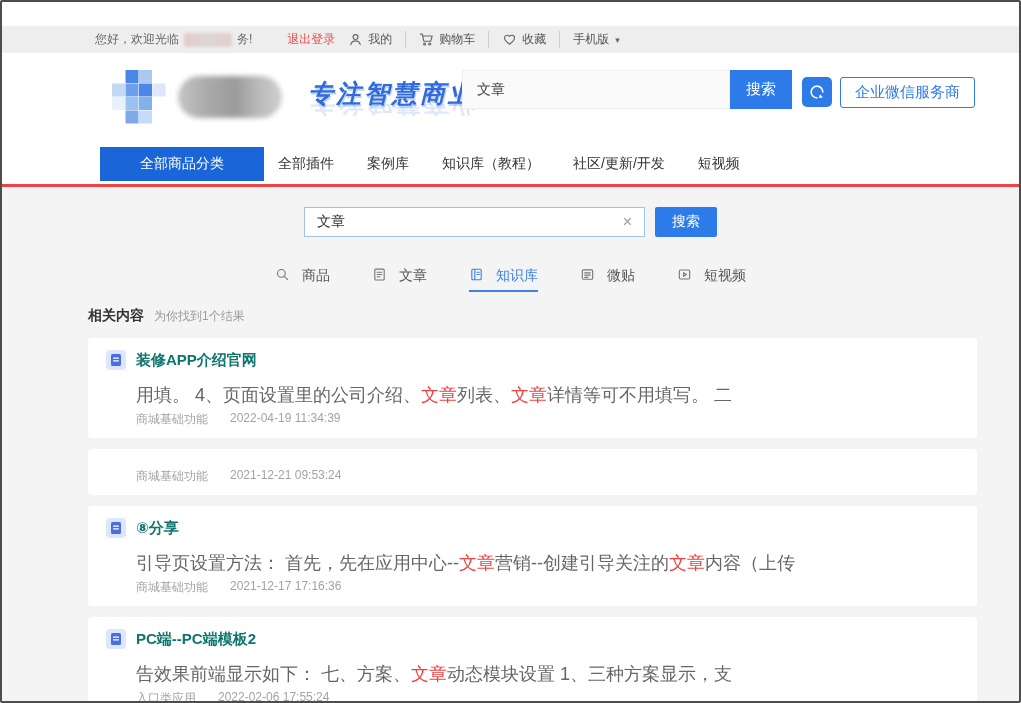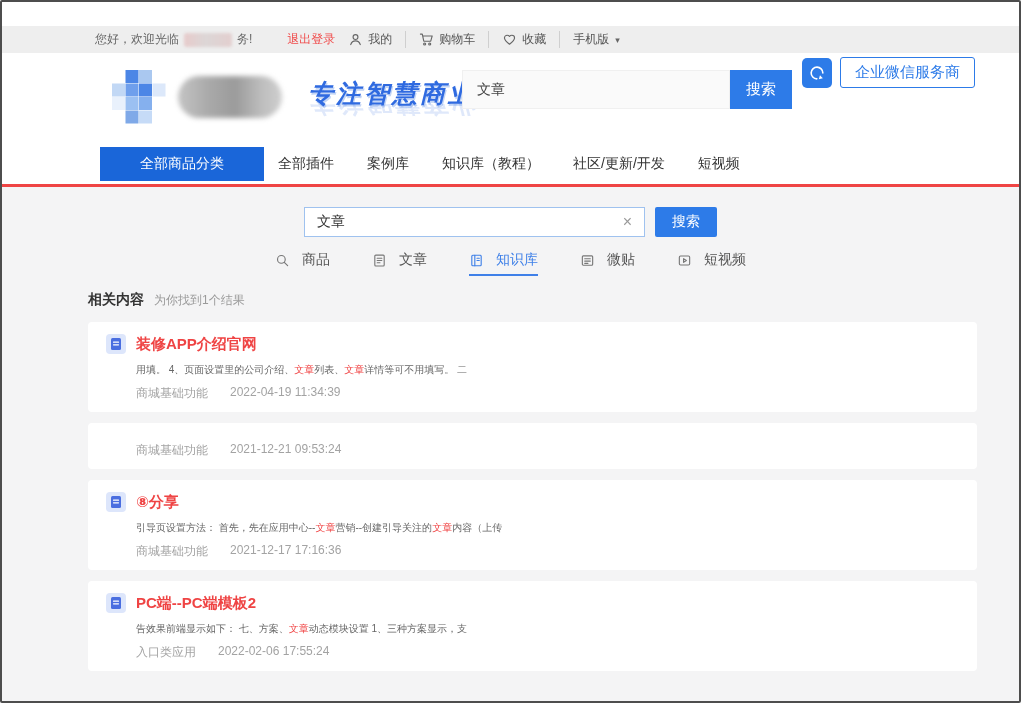--- a/index.html
+++ b/index.html
@@ -21,53 +21,53 @@
   .header{position:relative;height:90px;background:#fff;}
   .logo{position:absolute;left:110px;top:17px;display:flex;align-items:center;}
   .mosaic{filter:blur(.6px);}
   .blob{width:104px;height:42px;margin-left:12px;border-radius:21px;background:linear-gradient(90deg,#c4c4c4 0%,#a9a9a9 30%,#9b9b9b 55%,#bdbdbd 80%,#cfcfcf 100%);filter:blur(2.5px);}
   .slogan-wrap{position:relative;margin-left:26px;height:54px;}
   .slogan{display:block;font-size:25px;font-weight:700;font-style:italic;letter-spacing:3px;color:#2f6ae0;text-shadow:1px 2px 0 #c3d5f5;margin-top:7px;}
   .slogan-reflect{display:block;font-size:25px;font-weight:700;font-style:italic;letter-spacing:3px;color:#2f6ae0;transform:scaleY(-1);opacity:.15;margin-top:-6px;height:16px;overflow:hidden;}
   .hsearch{position:absolute;left:460px;top:17px;display:flex;}
   .hsearch-input{width:238px;height:37px;border:1px solid #f0f0f0;background:#fafafa;padding:0 14px;font-size:14px;color:#444;outline:none;font-family:inherit;}
   .hsearch-btn{width:62px;height:39px;background:#2d7be8;color:#fff;font-size:15px;border:none;cursor:pointer;font-family:inherit;}
-  .wecom{position:absolute;left:800px;top:4px;display:flex;align-items:flex-end;gap:8px;cursor:pointer;border-radius:6px;}
+  .wecom{position:absolute;left:800px;top:24px;display:flex;align-items:flex-start;gap:8px;cursor:pointer;border-radius:6px;}
   .wecom-ico{width:30px;height:30px;border-radius:5px;background:#2d7be8;display:flex;align-items:center;justify-content:center;}
   .wecom-label{border:1px solid #2d7be8;border-radius:3px;color:#2d7be8;font-size:15px;padding:5px 14px;}
 
   
   .nav{height:41px;background:#fff;border-bottom:3px solid #ef4444;display:flex;align-items:center;padding-left:98px;}
   .nav-item{font-size:14px;color:#333;margin-right:33px;cursor:pointer;white-space:nowrap;}
   .nav-item.active{background:#1a66d9;color:#fff;width:164px;height:34px;display:flex;align-items:center;justify-content:center;margin-right:14px;}
 
   
   .content{background:#f4f4f5;height:538px;overflow:hidden;padding-top:20px;box-sizing:border-box;}
   .search-row{display:flex;justify-content:center;align-items:center;gap:10px;}
   .s-input-wrap{width:341px;height:30px;background:#fff;border:1px solid #9fc2ef;display:flex;align-items:center;padding:0 10px;box-sizing:border-box;}
   .s-input{flex:1;border:none;outline:none;font-size:14px;color:#333;background:transparent;font-family:inherit;}
   .s-clear{color:#999;font-size:16px;cursor:pointer;line-height:1;padding:0 2px;}
   .s-btn{width:62px;height:30px;background:#2d7be8;color:#fff;border:none;font-size:14px;border-radius:2px;cursor:pointer;font-family:inherit;}
 
   .tabs{display:flex;justify-content:center;gap:42px;margin-top:14px;}
-  .tab{display:flex;align-items:center;gap:12px;font-size:14px;color:#555;padding-bottom:5px;cursor:pointer;border-bottom:2px solid transparent;}
+  .tab{display:flex;align-items:flex-start;gap:12px;font-size:14px;color:#555;padding-bottom:5px;cursor:pointer;border-bottom:2px solid transparent;margin-top:16px;}
   .tab .ico svg{stroke:#777;}
   .tab.active{color:#3f80e8;border-bottom-color:#3f80e8;}
   .tab.active .ico svg{stroke:#3f80e8;}
 
   .section-head{margin:15px 0 0 86px;display:flex;align-items:baseline;gap:10px;}
   .section-title{font-size:14px;font-weight:700;color:#333;}
   .section-sub{font-size:12px;color:#9a9a9a;}
 
   .list{margin:13px 0 0 86px;width:889px;}
   .card{background:#fff;border-radius:4px;padding:12px 18px 10px;margin-bottom:11px;}
   .card-head{display:flex;align-items:center;gap:10px;}
   .doc-ico{width:20px;height:20px;border-radius:4px;background:#dde6fb;display:flex;align-items:center;justify-content:center;flex:none;}
-  .card-title{font-size:15px;font-weight:600;color:#ef4444;cursor:pointer;}
-  .card-desc{margin:7px 0 0 30px;font-size:10px;color:#666;line-height:17px;}
+  .card-title{font-size:15px;font-weight:600;color:#0f766e;cursor:pointer;}
+  .card-desc{margin:17px 0 0 30px;font-size:18px;color:#666;line-height:17px;}
   .card-desc .hl{color:#f04141;}
   .card-meta{margin:7px 0 0 30px;font-size:12px;color:#a3a3a3;display:flex;gap:22px;}
 </style>
 </head>
 <body>
 
 <div class="window">
 
   <div class="topbar">
     <div class="topbar-left">

